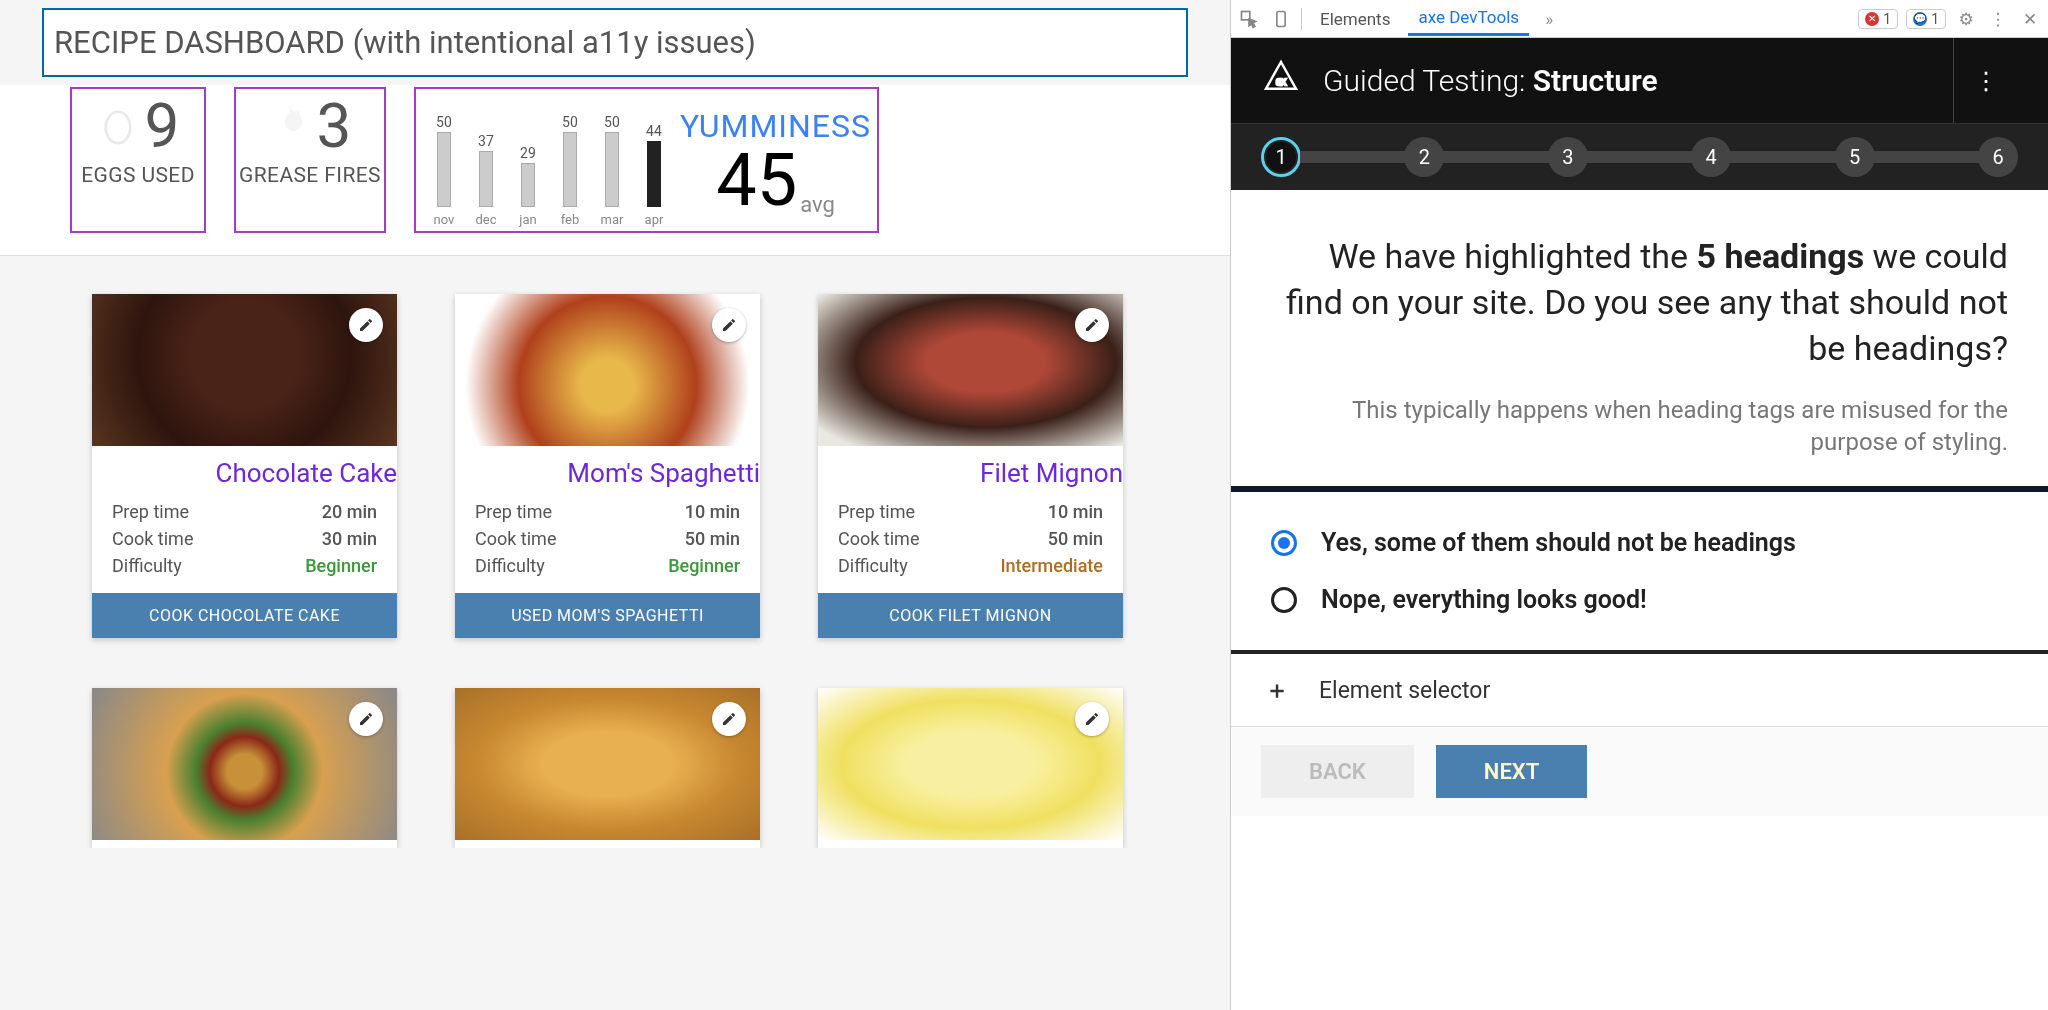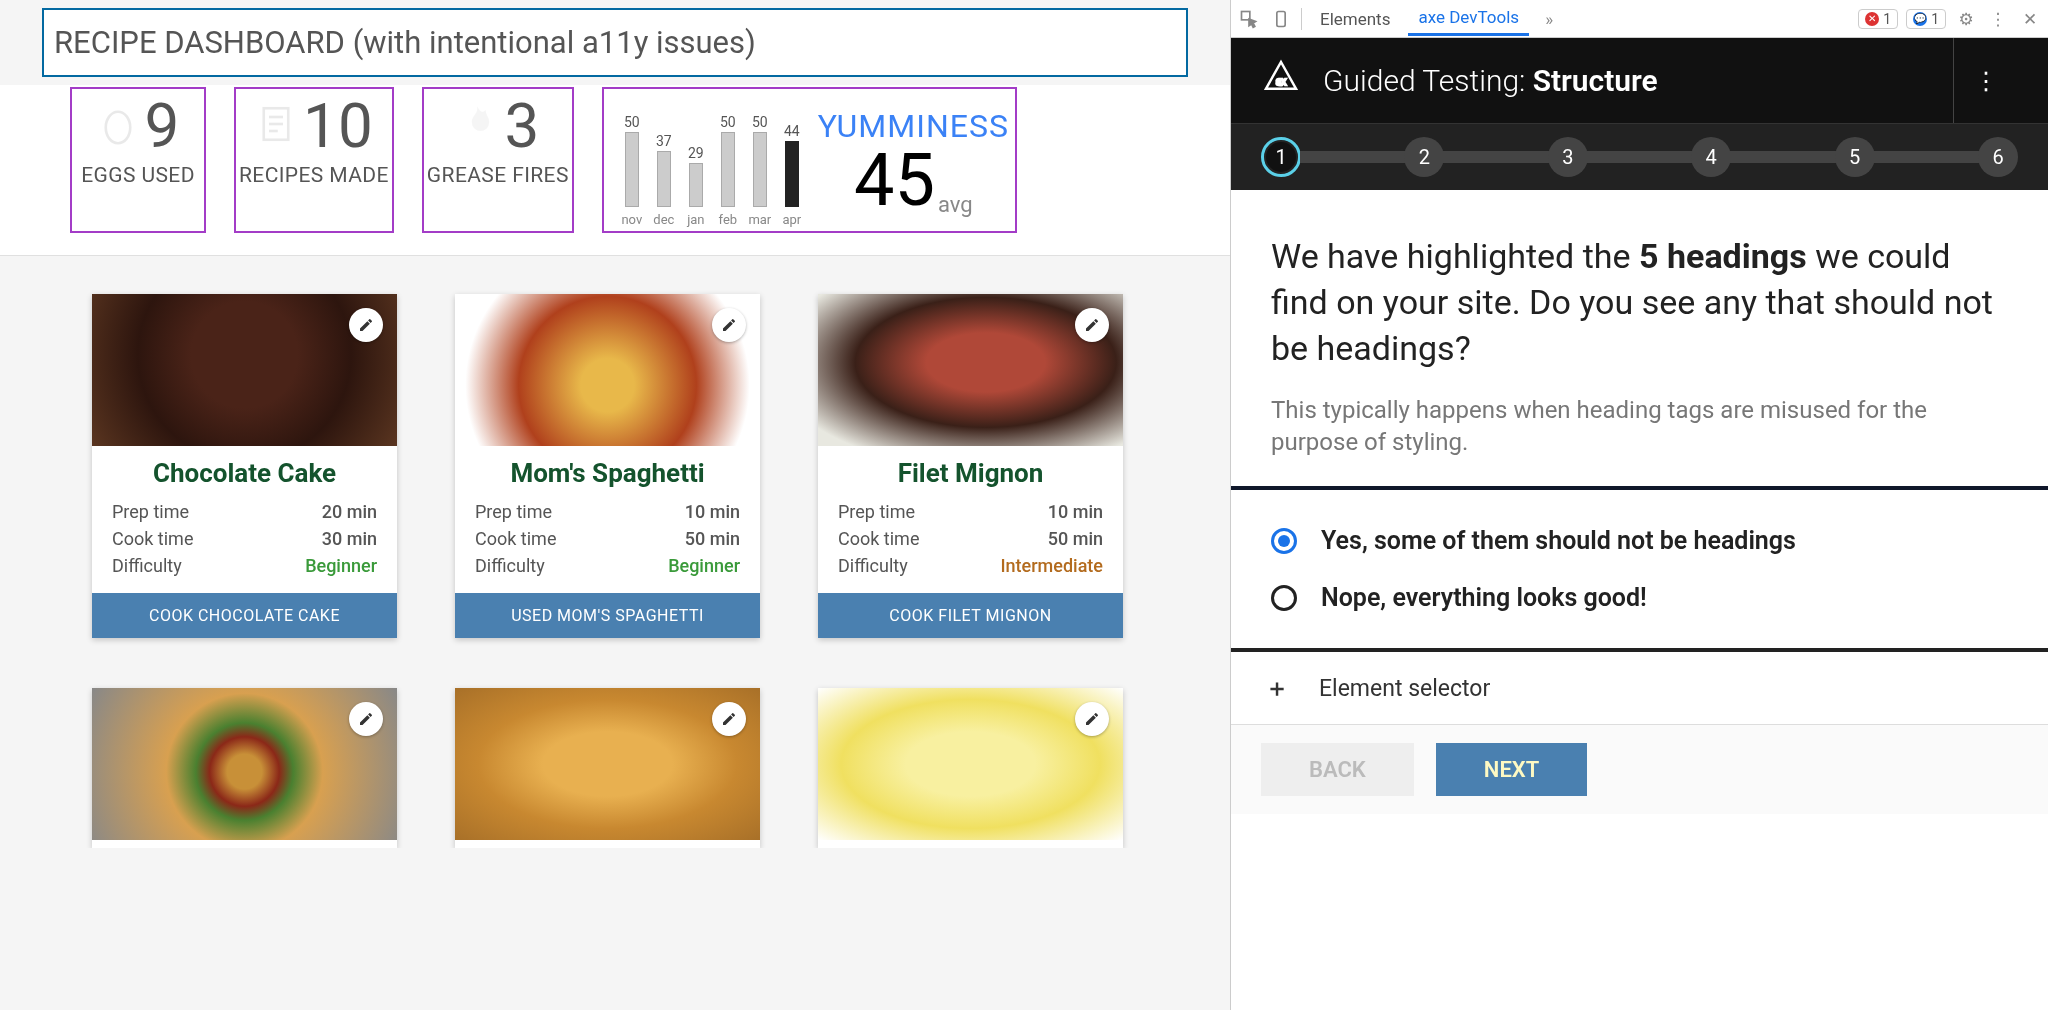--- a/index.html
+++ b/index.html
@@ -10,36 +10,36 @@
 .logo{display:flex;align-items:center;gap:8px;font-size:18px}
 .logo svg{width:30px;height:30px}
 .page-title{margin:8px 42px 8px 42px;padding:14px 10px;border:2px solid #0369a1;font-size:31px;color:#555;font-weight:400;background:#fff}
 .stats-row{display:flex;gap:28px;padding:2px 42px 22px 70px;background:#fff;border-bottom:1px solid #e0e0e0}
 .stat{border:2px solid #a33cc7;display:flex;flex-direction:column;align-items:center;padding:6px 3px;min-width:136px;background:#fff}
 .stat-val{display:flex;align-items:center;gap:6px}
 .stat-num{font-size:62px;color:#555;font-weight:400;line-height:1}
 .stat-label{font-size:21px;color:#555;margin-top:6px;letter-spacing:0.4px}
 .stat svg{width:42px;height:42px;opacity:.18}
 .yummy{border:2px solid #a33cc7;display:flex;padding:8px 6px 4px 12px;gap:10px;align-items:center;background:#fff}
-.bars{display:flex;align-items:flex-end;height:130px}
+.bars{display:flex;gap:10px;align-items:flex-end;height:130px}
 .barwrap{display:flex;flex-direction:column;align-items:center;gap:2px;width:32px}
 .bartop{font-size:14px;color:#555}
 .bar{width:14px;background:#ccc;border:1px solid #aaa}
 .bar.dark{background:#222;border-color:#222}
 .barlabel{font-size:13px;color:#888;margin-top:3px}
 .yum-right{display:flex;flex-direction:column;align-items:center}
 .yum-title{font-size:32px;color:#3b82f6;letter-spacing:1px}
 .yum-big{font-size:72px;color:#000000;line-height:1}
 .yum-avg{font-size:22px;color:#888;align-self:flex-end;margin-top:-16px}
 .cards{display:grid;grid-template-columns:repeat(3,305px);column-gap:58px;row-gap:50px;padding:38px 42px 0 92px;background:#f5f5f5;overflow:hidden}
 .card{background:#fff;box-shadow:0 2px 6px rgba(0,0,0,.2);display:flex;flex-direction:column;position:relative}
 .cimg{height:152px;background:#ddd;display:flex;align-items:center;justify-content:center;font-size:0}
 .editbtn{position:absolute;top:14px;right:14px;width:34px;height:34px;border-radius:50%;background:#fff;display:flex;align-items:center;justify-content:center;box-shadow:0 1px 3px rgba(0,0,0,.3);cursor:pointer}
 .editbtn svg{width:16px;height:16px}
-.cname{text-align:center;font-size:26px;padding:12px 0 10px;color:#14532d;font-weight:700}
+.cname{text-align:right;font-size:26px;padding:12px 0 10px;color:#6d28d9;font-weight:400}
 .rows{padding:0 20px 14px}
 .r{display:flex;justify-content:space-between;font-size:18px;color:#555;padding:3px 0}
 .r .v{font-weight:500}
 .diff-Beginner{color:#3a9a3a;font-weight:600}
 .diff-Intermediate{color:#b36b1e;font-weight:600}
 .cookbtn{background:#4a80b0;color:#fff;text-align:center;padding:13px 0;font-size:16px;letter-spacing:.5px;cursor:pointer}
 
 .dt-top{height:38px;display:flex;align-items:center;border-bottom:1px solid #ccc;padding:16px 6px;gap:8px;font-size:17px;color:#555}
 .dt-spacer{flex:1}
 .dt-tab{padding:6px 10px;cursor:pointer}
@@ -47,21 +47,21 @@
 .dt-icon{width:24px;height:24px;display:flex;align-items:center;justify-content:center;opacity:.7;cursor:pointer}
 .badge{display:flex;align-items:center;gap:4px;border:1px solid #ccc;border-radius:4px;padding:1px 6px;font-size:14px;cursor:pointer}
 .badge .dot{width:14px;height:14px;border-radius:50%;display:flex;align-items:center;justify-content:center}
 .gt-header{background:#111;color:#fff;height:86px;display:flex;align-items:center;padding:0 30px;font-size:30px;font-weight:300;gap:22px;border-bottom:1px solid #333;position:relative}
 .gt-header b{font-weight:600}
 .gt-menu{margin-left:auto;padding:0 20px;font-size:24px;cursor:pointer;border-left:1px solid #444;height:100%;display:flex;align-items:center}
 .stepper{background:#222;height:66px;display:flex;align-items:center;padding:0 30px}
 .step{width:40px;height:40px;border-radius:50%;background:#444;color:#fff;display:flex;align-items:center;justify-content:center;font-size:20px}
 .step.active{background:#111;border:3px solid #5bd0e8;box-shadow:0 0 0 2px #222 inset}
 .connector{flex:1;height:12px;background:#444;margin:0 -1px}
-.gt-body{padding:44px 40px 28px;text-align:left;border-bottom:4px solid #0f172a}
+.gt-body{padding:44px 40px 28px;text-align:right;border-bottom:6px solid #0f172a}
 .gt-q{font-size:34px;color:#222;font-weight:400;line-height:1.35}
 .gt-q b{font-weight:700}
 .gt-sub{font-size:24px;color:#777;margin-top:22px;line-height:1.35}
 .opts{padding:22px 40px;border-bottom:4px solid #222}
 .opt{display:flex;align-items:center;gap:24px;padding:14px 0;font-size:25px;font-weight:600;color:#222;cursor:pointer}
 .radio{width:26px;height:26px;border-radius:50%;border:3px solid #222;display:flex;align-items:center;justify-content:center}
 .radio.sel{border-color:#1a73e8}
 .radio.sel:after{content:"";width:12px;height:12px;border-radius:50%;background:#1a73e8}
 .es{display:flex;align-items:center;gap:30px;padding:20px 34px;font-size:23px;color:#333;cursor:pointer}
 .es-icon{font-size:24px;font-weight:700}
@@ -86,32 +86,20 @@
 
   <div class="stats-row">
     <div class="stat">
       <div class="stat-val">
         <span><svg viewBox="0 0 24 24" fill="none" stroke="#888" stroke-width="1.5">
               <ellipse cx="12" cy="14" rx="7" ry="9"></ellipse>
             </svg></span>
         <span class="stat-num">9</span>
       </div>
       <div class="stat-label">EGGS USED</div>
-    </div>
-    <div class="stat">
-      <div class="stat-val">
-        <span><svg viewBox="0 0 24 24" fill="none" stroke="#888" stroke-width="1.5">
-              <rect x="5" y="3" width="14" height="18"></rect>
-              <line x1="8" y1="8" x2="16" y2="8"></line>
-              <line x1="8" y1="12" x2="16" y2="12"></line>
-              <line x1="8" y1="16" x2="13" y2="16"></line>
-            </svg></span>
-        <span class="stat-num">10</span>
-      </div>
-      <div class="stat-label">RECIPES MADE</div>
     </div>
     <div class="stat">
       <div class="stat-val">
         <span><svg viewBox="0 0 24 24" fill="#ccc">
               <path d="M12 2c1 4-3 5-3 9a5 5 0 0 0 10 0c0-3-2-4-2-7-2 2-3 1-5-2z"></path>
             </svg></span>
         <span class="stat-num">3</span>
       </div>
       <div class="stat-label">GREASE FIRES</div>
     </div>

